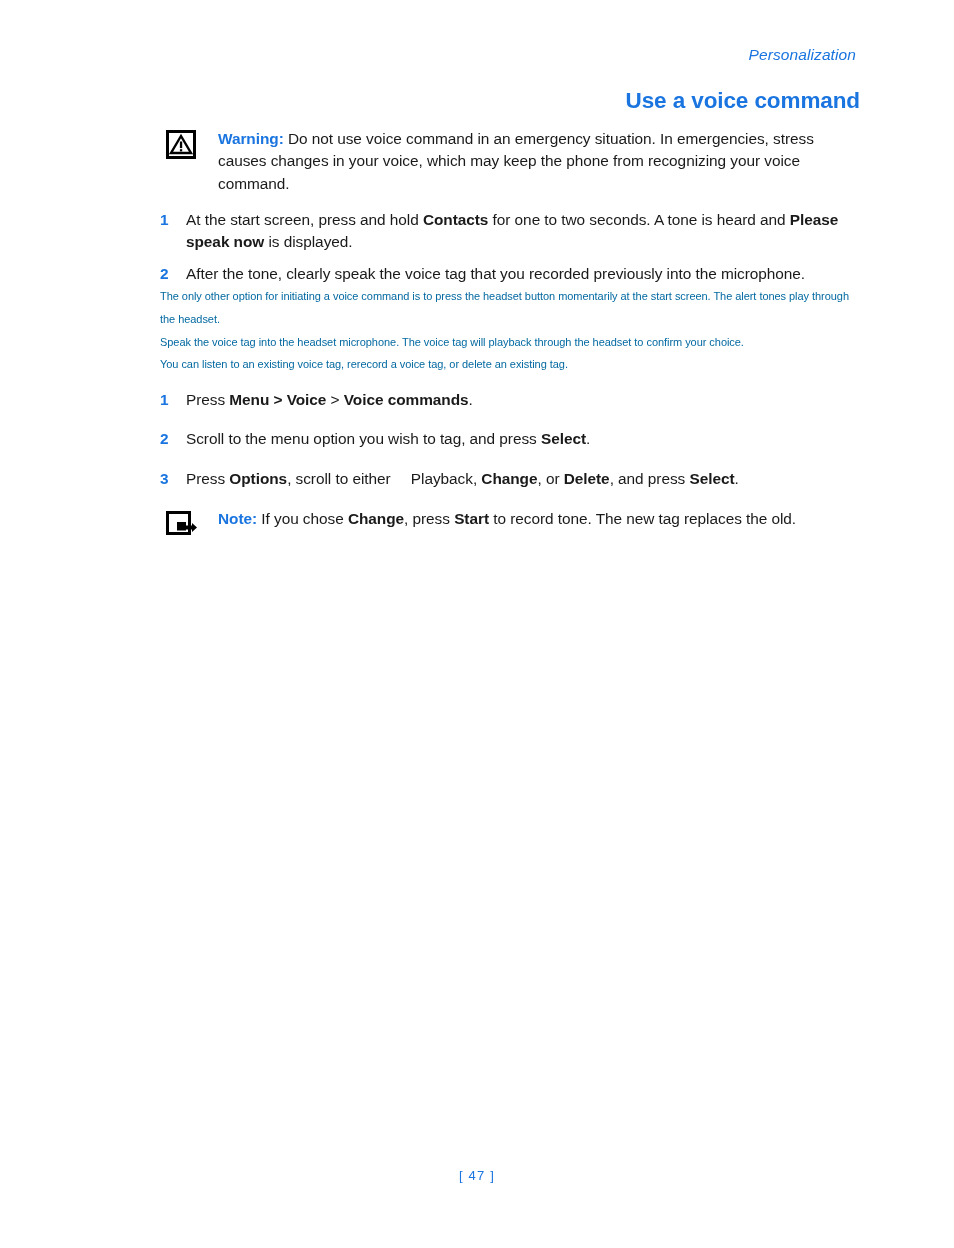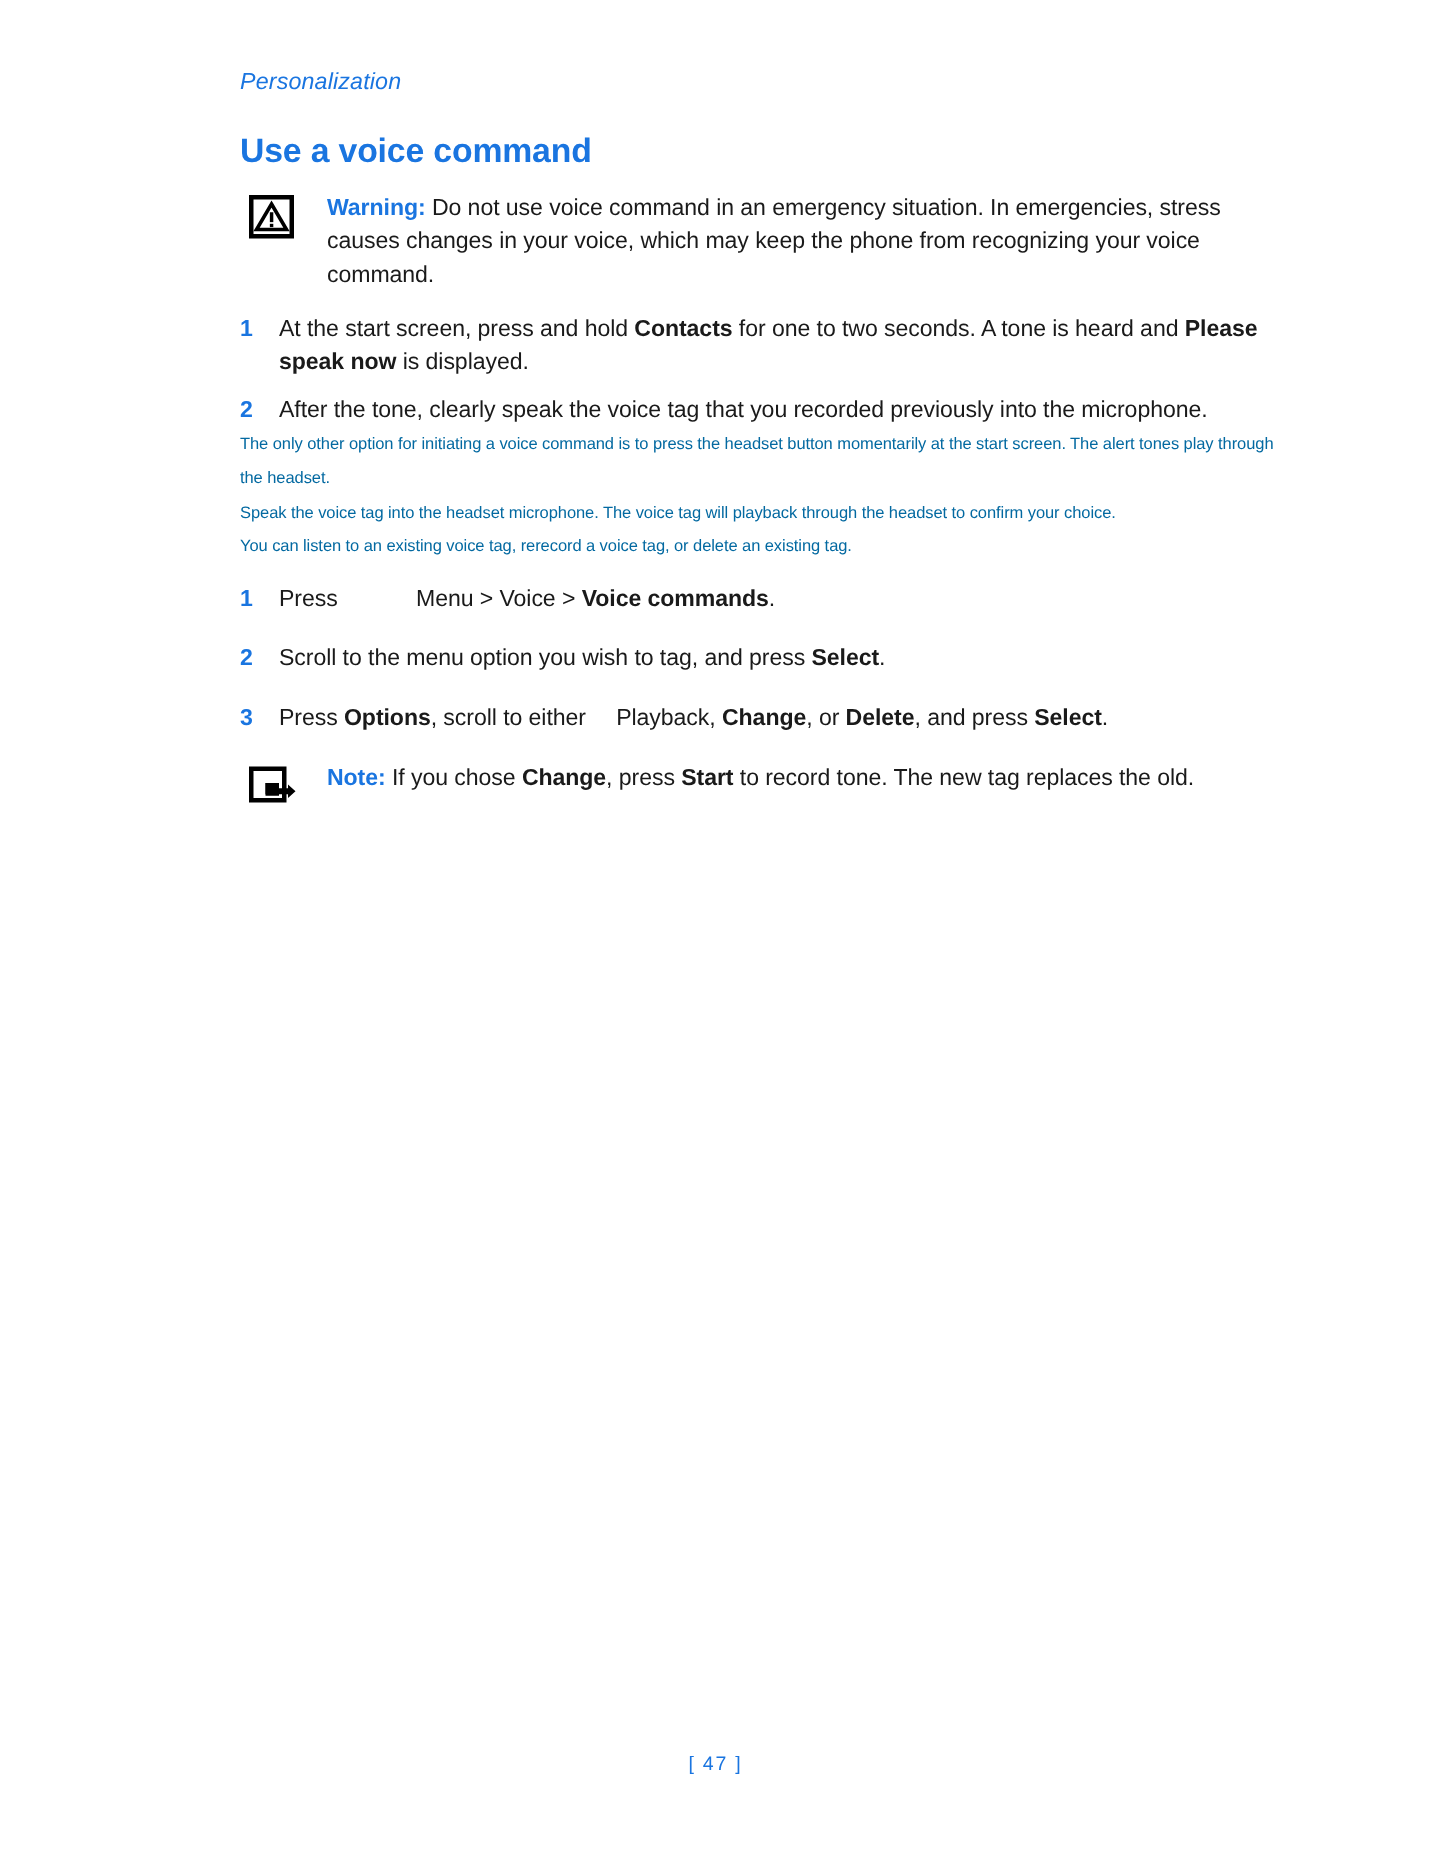--- a/index.html
+++ b/index.html
@@ -22,20 +22,21 @@
     width: 954px;
     height: 1248px;
   }
 
   
   .running-header {
     position: absolute;
     left: 160px;
     top: 46px;
     width: 696px;
+    text-align: right;
     font-style: italic;
     font-size: 15.5px;
     color: #1a75e0;
     letter-spacing: 0.1px;
   }
 
   
   .content {
     position: absolute;
     left: 160px;
@@ -45,21 +46,21 @@
 
   h1.section-heading {
     font-size: 22.5px;
     font-weight: bold;
     color: #1a75e0;
     margin: 0;
     padding: 0;
     line-height: 1.15;
     letter-spacing: -0.1px;
   }
-  h1.heading-1 { margin-top: 0px; }
+  h1.heading-1 { margin-top: 0px; text-align: right; }
   h1.heading-2 { margin-top: 25px; }
 
   p.body-text {
     font-size: 11px;
     line-height: 22.6px;
     margin: 0;
     padding: 0;
     color: #0369a1;
     letter-spacing: -0.05px;
   }
@@ -169,21 +170,21 @@
     <p class="body-text gap-para">The only other option for initiating a voice command is to press the headset button momentarily at the start screen. The alert tones play through the headset.</p>
 
     <p class="body-text gap-para">Speak the voice tag into the headset microphone. The voice tag will playback through the headset to confirm your choice.</p>
 
 
     <p class="body-text gap-para">You can listen to an existing voice tag, rerecord a voice tag, or delete an existing tag.</p>
 
     <div class="numlist spaced">
       <div class="numitem">
         <span class="num">1</span>
-        <span class="itemtext"><span>Press </span><span style="font-weight: normal; margin-left: 48px;">Menu &gt; Voice</span><span> &gt; </span><span style="font-weight: bold;">Voice commands</span><span>.</span></span>
+        <span class="itemtext"><span>Press </span><span style="font-weight: bold;">Menu &gt; Voice</span><span> &gt; </span><span style="font-weight: bold;">Voice commands</span><span>.</span></span>
       </div>
       <div class="numitem">
         <span class="num">2</span>
         <span class="itemtext"><span>Scroll to the menu option you wish to tag, and press </span><span style="font-weight: bold;">Select</span><span>.</span></span>
       </div>
       <div class="numitem">
         <span class="num">3</span>
         <span class="itemtext"><span>Press </span><span style="font-weight: bold;">Options</span><span>, scroll to either </span><span style="font-weight: normal; padding-left: 16px;">Playback</span><span>, </span><span style="font-weight: bold;">Change</span><span>, or </span><span style="font-weight: bold;">Delete</span><span>, and press </span><span style="font-weight: bold;">Select</span><span>.</span></span>
       </div>
     </div>

